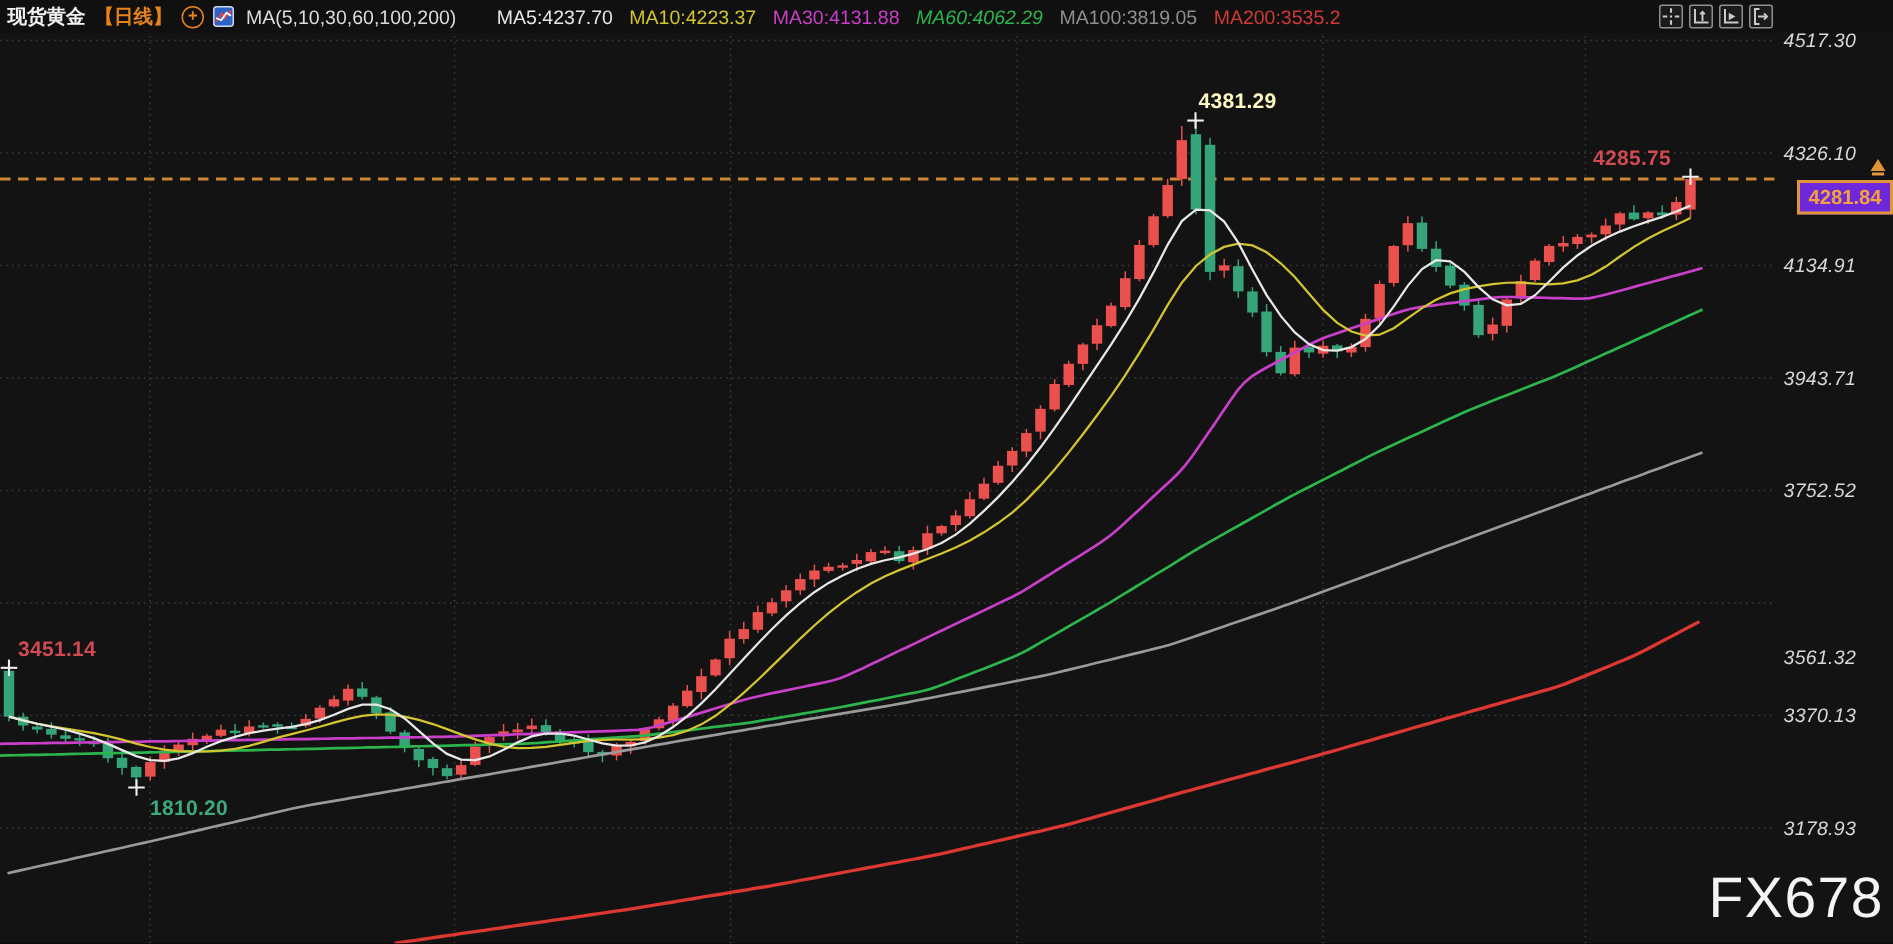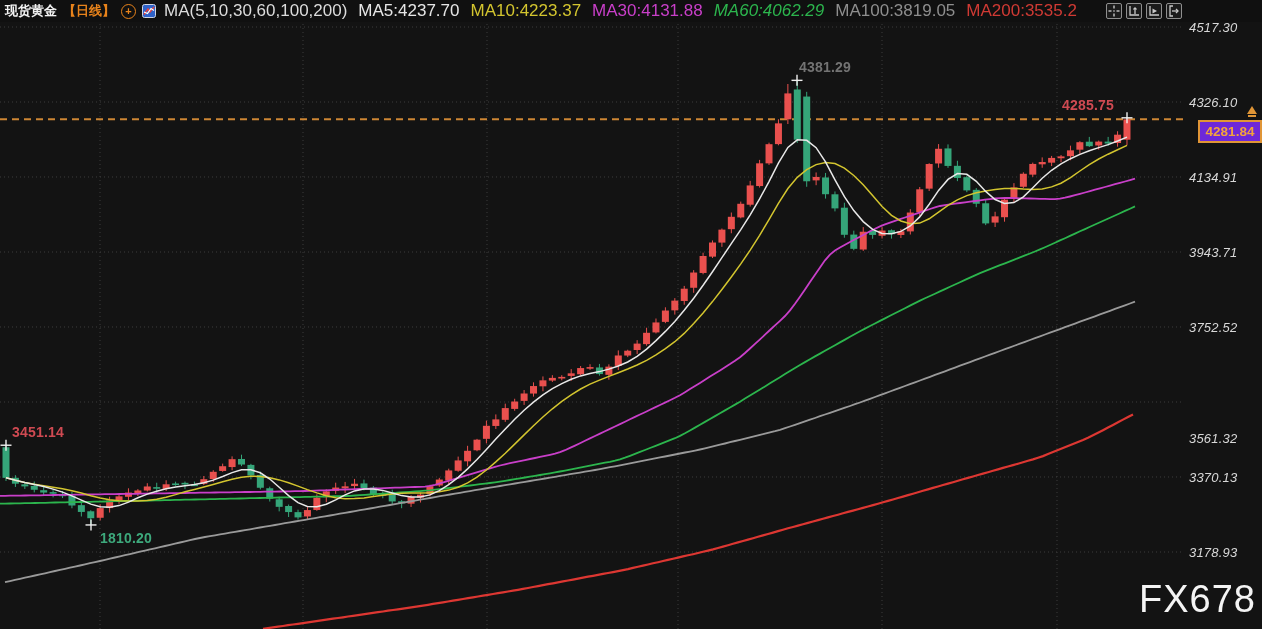--- a/index.html
+++ b/index.html
@@ -7,21 +7,21 @@
          font-family:"Liberation Sans",sans-serif;}
   
   .header{position:absolute;top:0;left:0;width:100%;height:22px;display:flex;align-items:center;
           gap:6px;padding-left:5px;box-sizing:border-box;font-size:13px;z-index:7;background:#101010;}
   .sym{color:#f2f2f2;font-weight:700;}
   .period{color:#e8831b;font-weight:700;}
   .add-btn{width:13px;height:13px;border:1.3px solid #e8831b;border-radius:50%;color:#e8831b;
            display:flex;align-items:center;justify-content:center;font-size:11px;line-height:1;
            font-weight:700;cursor:pointer;}
   .mini-chart{width:14px;height:14px;display:block;}
-  .legend{display:flex;align-items:center;gap:11px;margin-left:2px;font-size:17px;color:#dcdcdc;
+  .legend{display:flex;align-items:center;gap:11px;margin-left:2px;font-size:13px;color:#dcdcdc;
           white-space:nowrap;}
   .legend .chip{font-weight:400;}
   .toolbar{position:absolute;top:3px;right:80px;display:flex;gap:4px;z-index:8;}
   .tool{width:16px;height:16px;border:1px solid #8f8f8f;border-radius:2px;background:#1b1b1b;
         display:flex;align-items:center;justify-content:center;cursor:pointer;box-sizing:border-box;}
   
   svg.chart{position:absolute;left:0;top:0;z-index:1;}
   .ylabel{position:absolute;left:1189px;transform:translateY(-50%);font-size:13px;color:#d8d8d8;
           z-index:4;letter-spacing:.2px;font-style:italic;}
   .ann{position:absolute;font-size:14px;font-weight:700;z-index:5;letter-spacing:.2px;}
@@ -44,21 +44,21 @@
     <span class="period">【日线】</span>
     <span class="add-btn">+</span>
     <svg class="mini-chart" viewBox="0 0 14 14">
       <rect x="0.5" y="0.5" width="13" height="13" rx="2" fill="#2f62c9" stroke="#cfd6e4" stroke-width="1"></rect>
       <polyline points="2,10.5 6,5 8,8 12,3" fill="none" stroke="#e8413c" stroke-width="1.4"></polyline>
       <polyline points="2,8 5.5,9.5 9,4.5 12,6.5" fill="none" stroke="#ffffff" stroke-width="1.2"></polyline>
     </svg>
     <div class="legend">
       <span class="chip">MA(5,10,30,60,100,200)</span>
 
-    <span class="chip" style="color: rgb(230, 230, 230);">MA5:4237.70</span>
+    <span class="chip" style="color: rgb(230, 230, 230); margin-left: 16px;">MA5:4237.70</span>
         <span class="chip" style="color: rgb(211, 197, 47);">MA10:4223.37</span>
         <span class="chip" style="color: rgb(201, 63, 201);">MA30:4131.88</span>
         <span class="chip" style="color: rgb(44, 181, 77); font-style: italic;">MA60:4062.29</span>
         <span class="chip" style="color: rgb(142, 142, 142);">MA100:3819.05</span>
         <span class="chip" style="color: rgb(208, 58, 52);">MA200:3535.2</span>
       </div>
   </div>
 
   <div class="toolbar">
     <span class="tool">
@@ -377,15 +377,15 @@
 <div class="ylabel" style="top: 27px;">4517.30</div>
     <div class="ylabel" style="top: 102.002px;">4326.10</div>
     <div class="ylabel" style="top: 176.999px;">4134.91</div>
     <div class="ylabel" style="top: 252.001px;">3943.71</div>
     <div class="ylabel" style="top: 326.999px;">3752.52</div>
     <div class="ylabel" style="top: 402.001px; margin-top: 36px;">3561.32</div>
     <div class="ylabel" style="top: 476.998px;">3370.13</div>
     <div class="ylabel" style="top: 552px;">3178.93</div>
     <div class="ann" style="left: 12px; top: 424.221px; color: rgb(207, 74, 82);">3451.14</div>
     <div class="ann" style="left: 100px; top: 529.957px; color: rgb(61, 169, 124);">1810.20</div>
-    <div class="ann" style="left: 799px; top: 59.3524px; color: #737373;">4381.29</div>
+    <div class="ann" style="left: 799px; top: 59.3524px; color: #fef9c3;">4381.29</div>
     <div class="ann" style="left: 1062px; top: 96.8297px; color: rgb(207, 74, 82);">4285.75</div>
   </div>
 
 </body></html>

